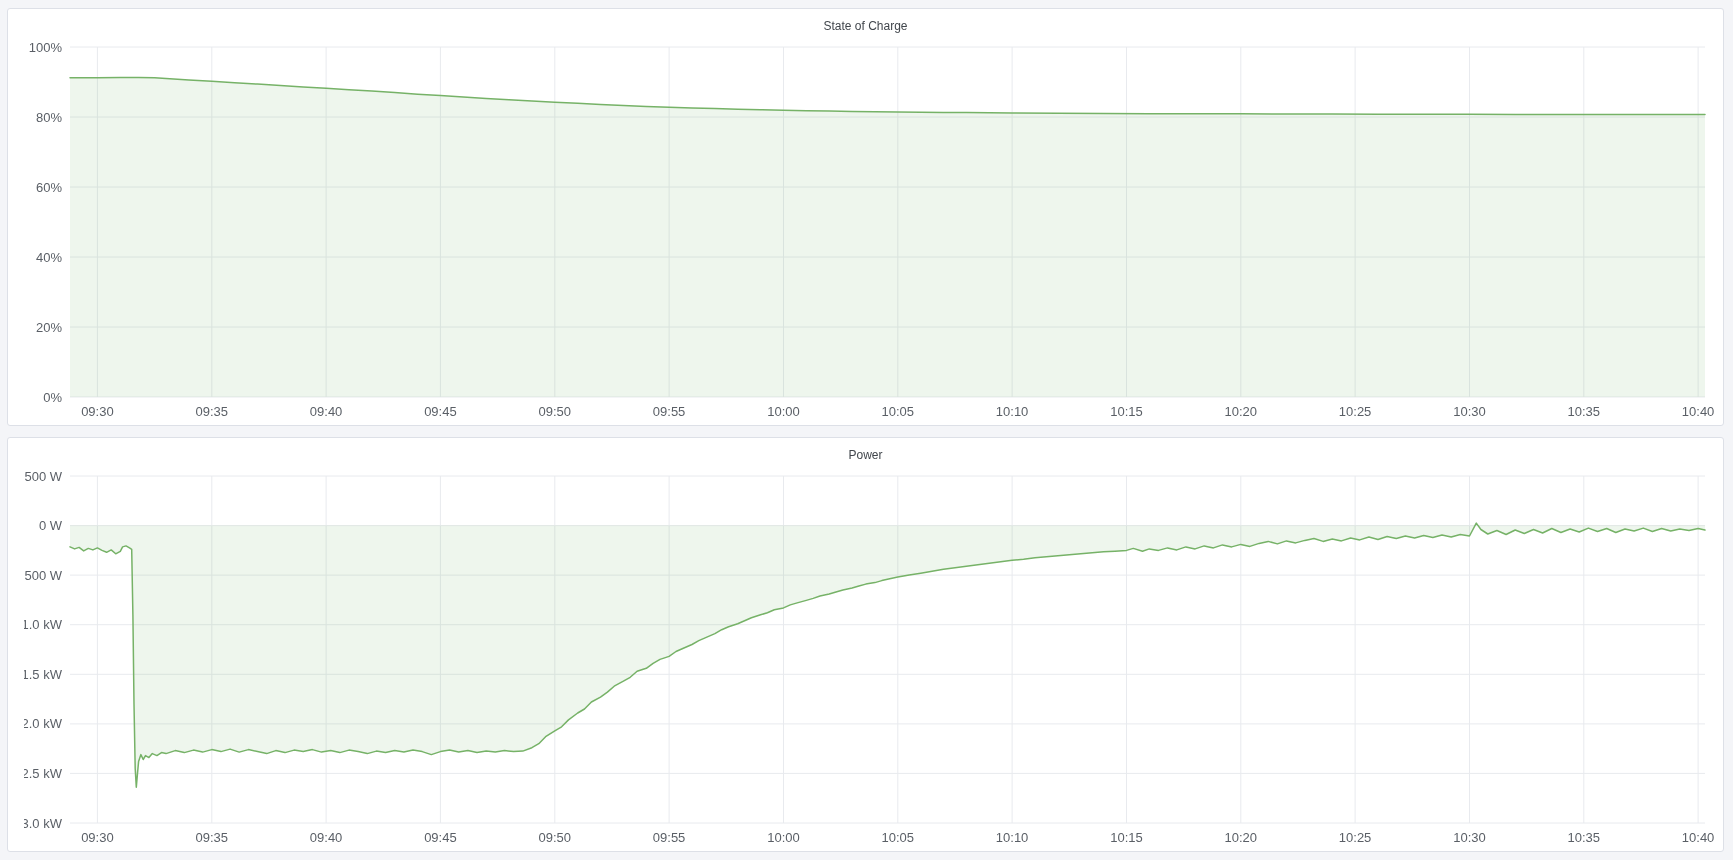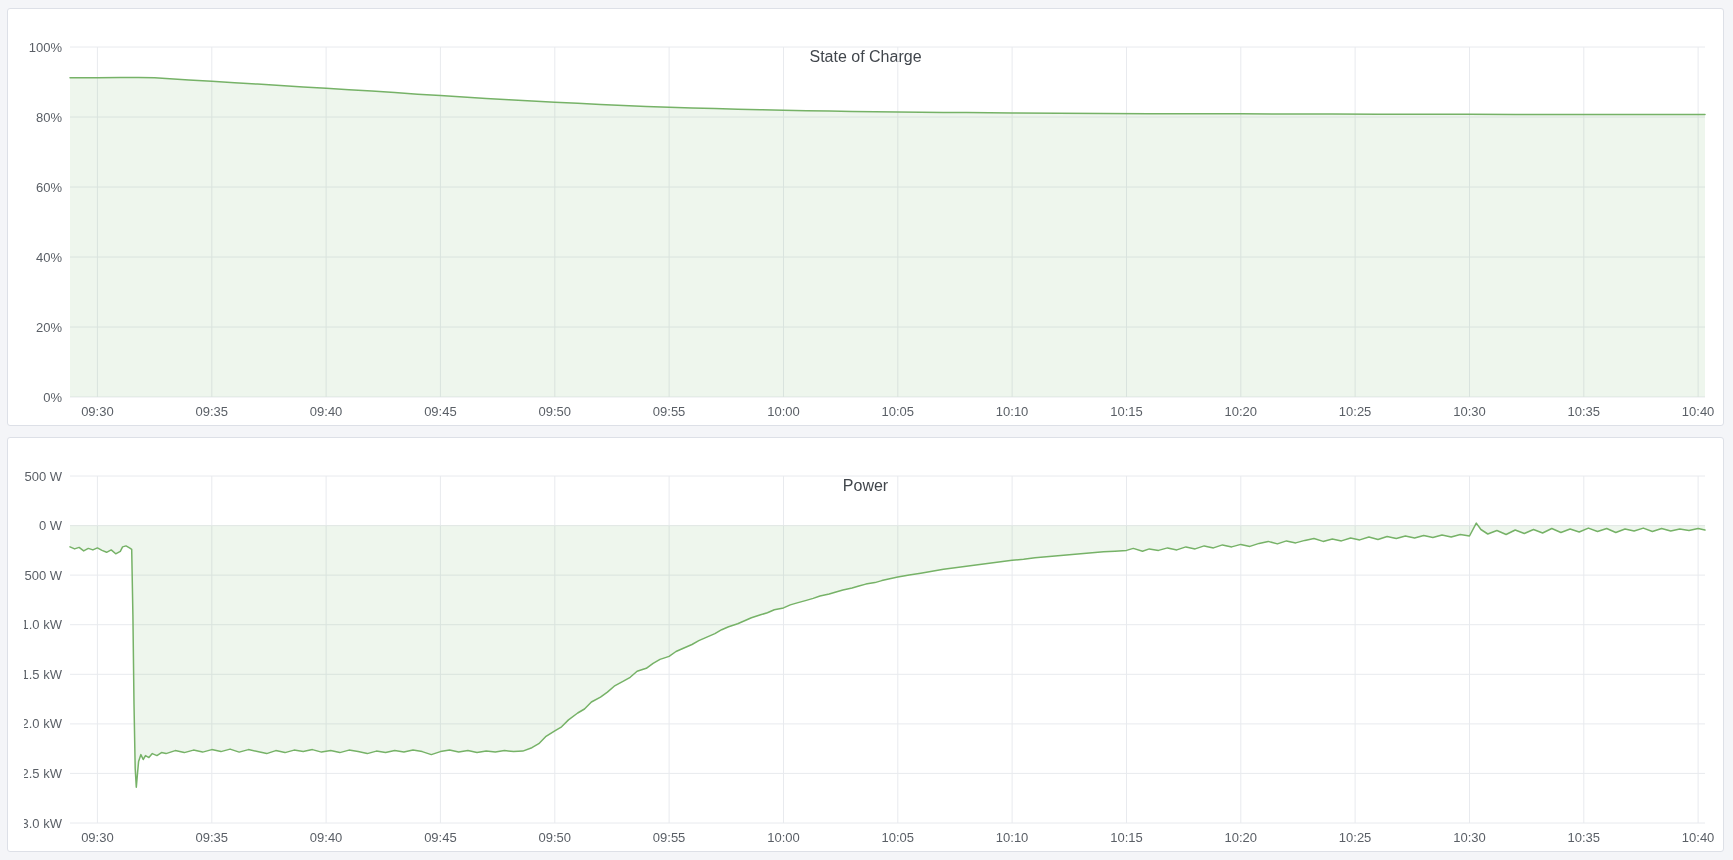--- a/index.html
+++ b/index.html
@@ -17,26 +17,25 @@
     position:relative;
     overflow:hidden;
   }
   .panel-soc { height:418px; margin-bottom:11px; }
   .panel-power { height:415px; }
   .panel-title {
     height:30px;
     display:flex;
     align-items:center;
     justify-content:center;
-    font-size:16px;
+    font-size:12px;
     font-weight:500;
     color:#41464c;
     cursor:pointer;
     padding-top:4px;
-    margin-top:31px;
   }
   .chart-wrap { position:absolute; left:0; right:0; top:30px; bottom:0;margin-left:16px; }
   .chart-wrap svg { display:block; }
   svg text.tick {
     font-family:"Liberation Sans", sans-serif;
     font-size:13px;
     fill:#5a5f66;
   }
   svg line.grid { stroke:#e8eaee; stroke-width:1; }
 </style>

